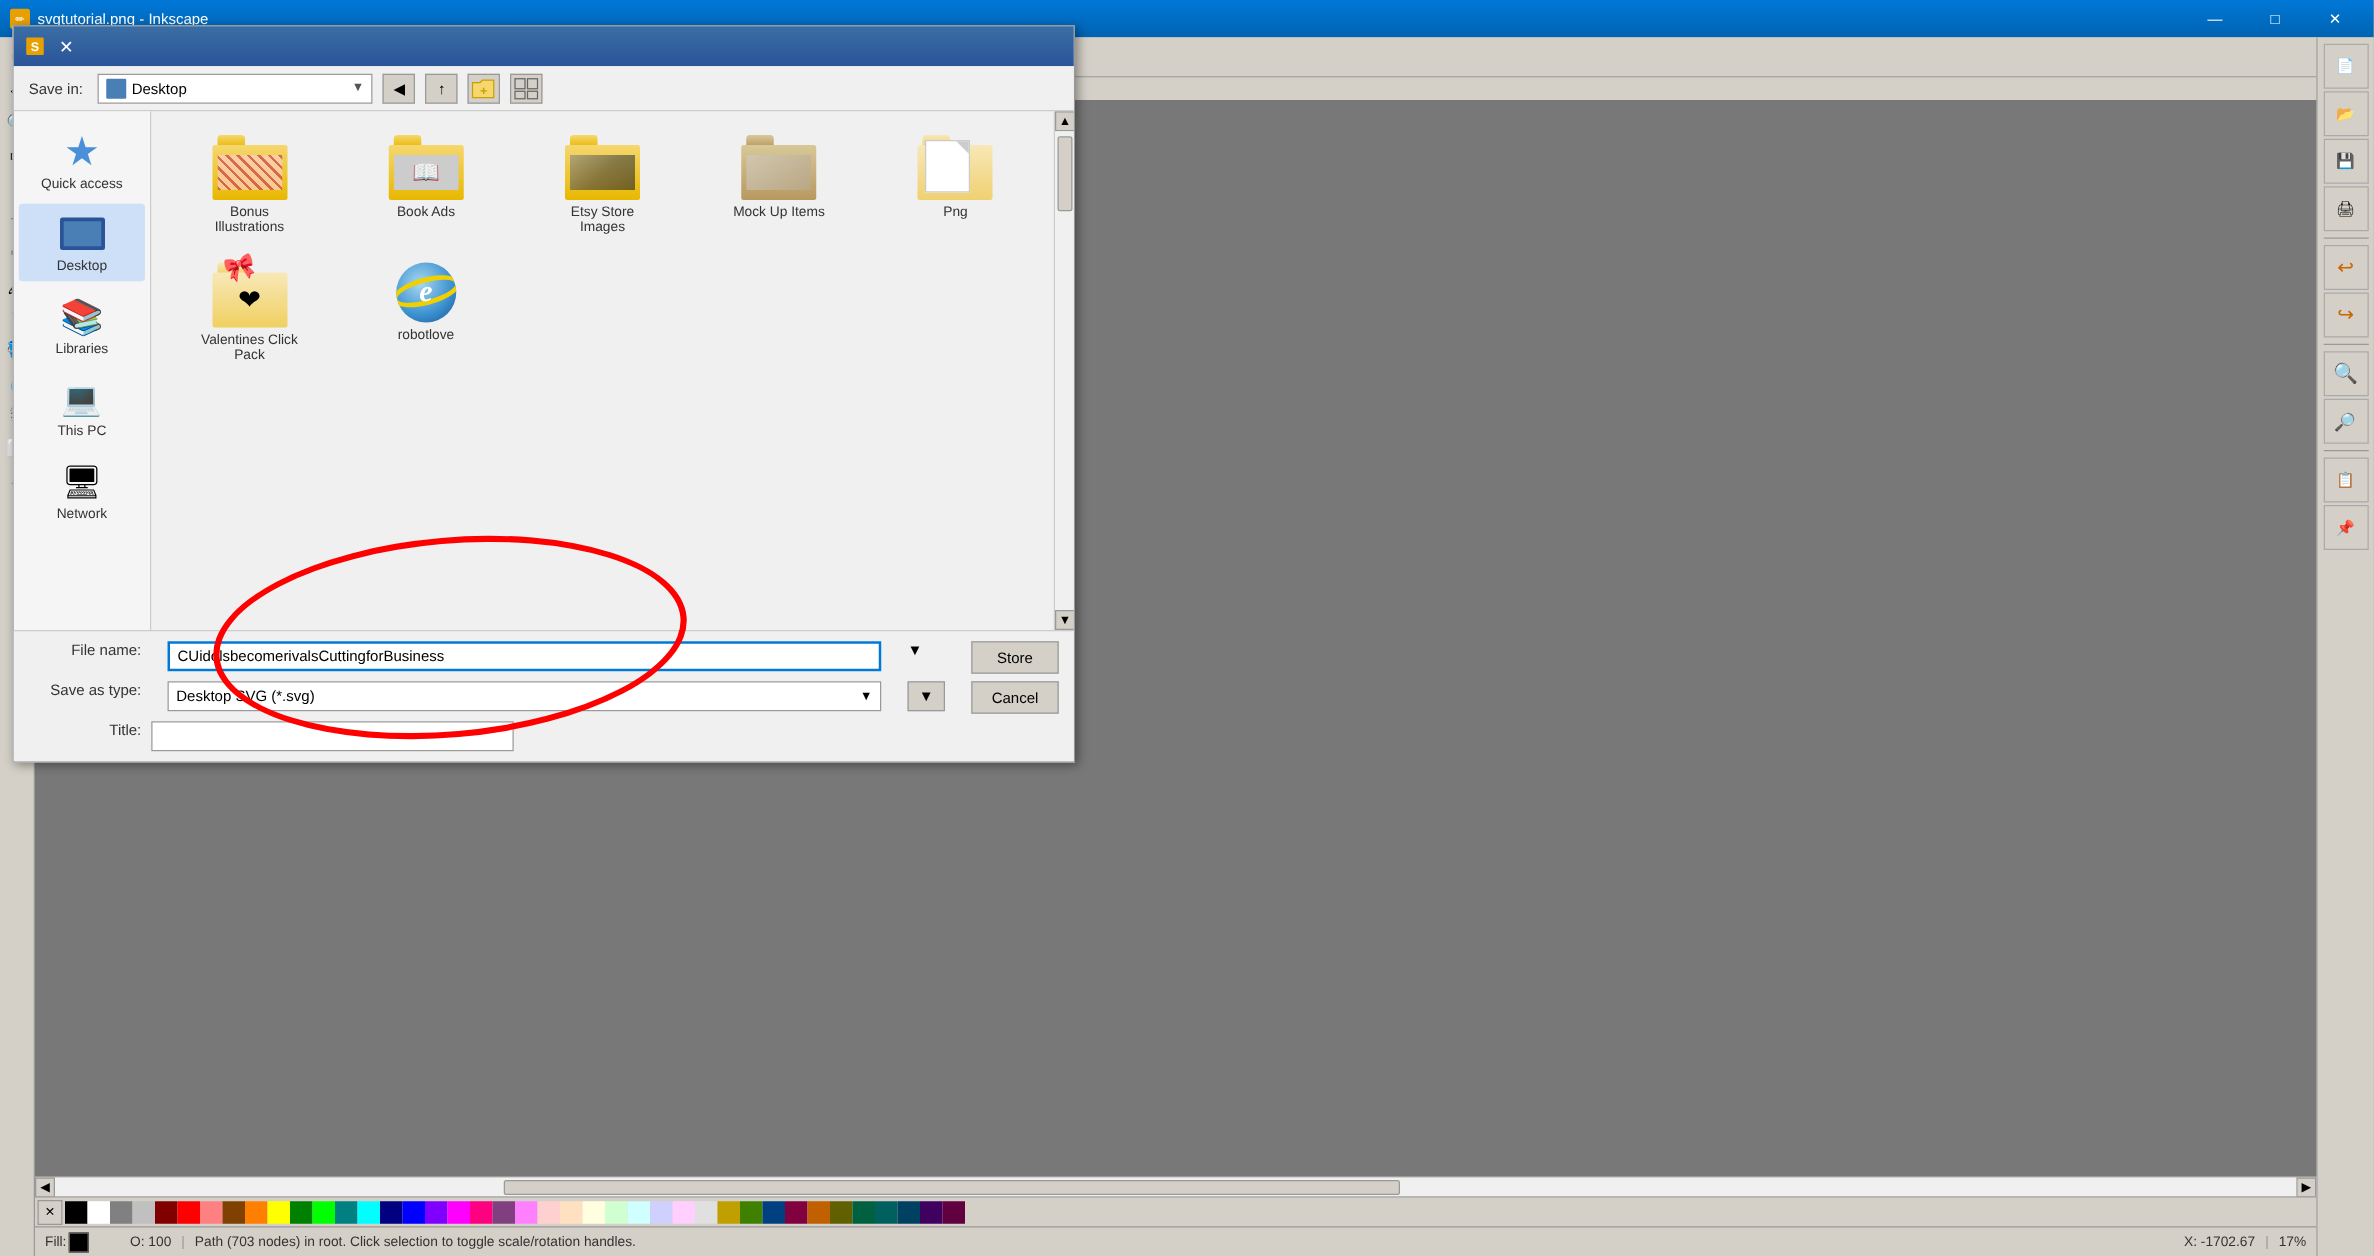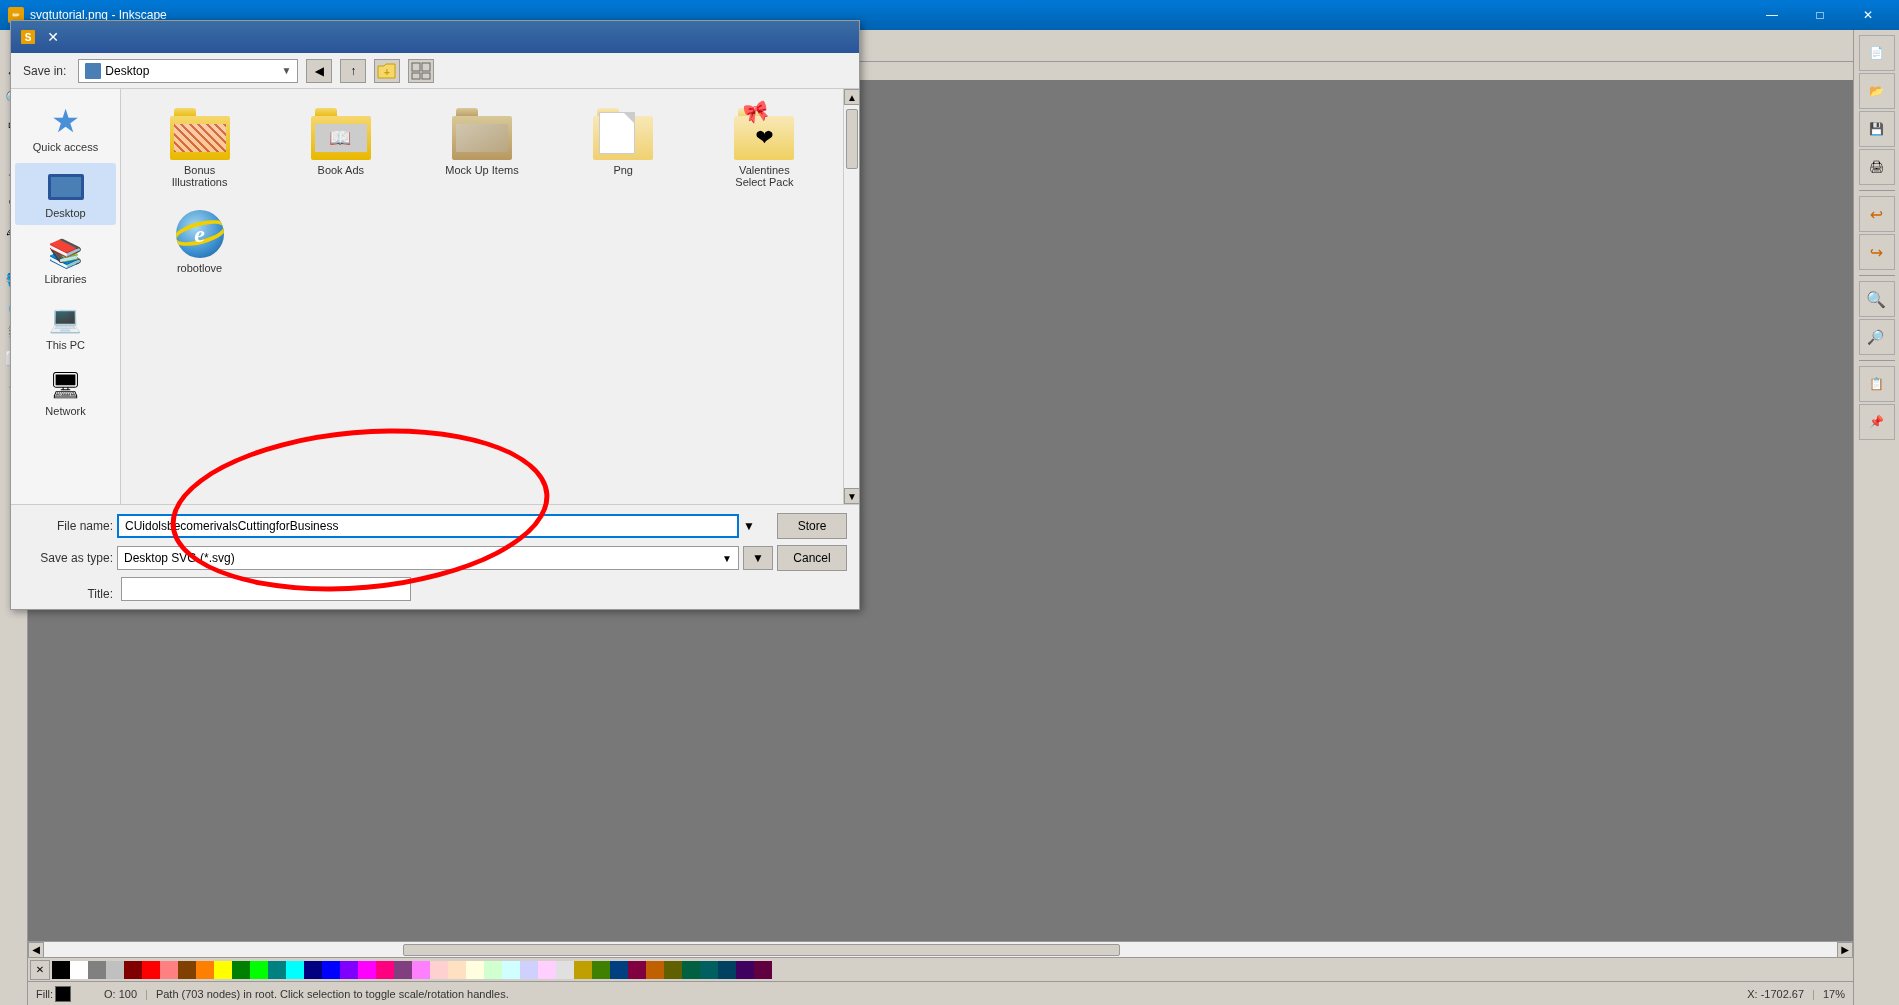--- a/index.html
+++ b/index.html
@@ -408,23 +408,23 @@
 
     
     .dialog-footer {
       background: #f0f0f0;
       border-top: 1px solid #ccc;
       padding: 8px 12px;
     }
 
     .footer-row {
       display: flex;
-      align-items: center;
+      align-items: flex-start;
       margin-bottom: 6px;
-      gap: 4px;
+      gap: 21px;
     }
 
     .footer-label {
       width: 90px;
       font-size: 12px;
       color: #333;
       text-align: right;
     }
 
     .footer-input {
@@ -452,21 +452,21 @@
       width: 70px; height: 26px;
       background: #d4d0c8;
       border: 1px solid #999;
       cursor: pointer;
       font-size: 12px;
       display: flex; align-items: center; justify-content: center;
     }
 
     .footer-title-row {
       display: flex;
-      align-items: flex-end;
+      align-items: flex-start;
       gap: 8px;
     }
 
     .footer-title-input {
       width: 290px;
       height: 24px;
       border: 1px solid #999;
       background: white;
       padding: 0 6px;
       font-size: 12px;
@@ -861,20 +861,31 @@
           <div class="folder-tab"></div>
           <div class="folder-body">
             <div class="folder-img-overlay">
               <div class="book-pattern">📖</div>
             </div>
           </div>
         </div>
         <span class="file-label">Book Ads</span>
       </div>
 
+      <div class="file-item">
+        <div class="folder-icon">
+          <div class="folder-tab"></div>
+          <div class="folder-body">
+            <div class="folder-img-overlay">
+              <div class="etsy-pattern"></div>
+            </div>
+          </div>
+        </div>
+        <span class="file-label">Etsy Store Images</span>
+      </div>
 
 
       <div class="file-item">
         <div class="folder-icon folder-icon-special">
           <div class="folder-tab" style="background:linear-gradient(to bottom,#d8c898,#b89860);"></div>
           <div class="folder-body" style="background:linear-gradient(to bottom,#d8c898,#b89860);">
             <div class="folder-img-overlay">
               <div class="mockup-pattern"></div>
             </div>
           </div>
@@ -899,21 +910,21 @@
         <div class="folder-icon folder-valentines" style="position:relative;">
           <div class="folder-tab" style="background:linear-gradient(to bottom,#f8e8b8,#f0d060);"></div>
           <div class="folder-body" style="background:linear-gradient(to bottom,#f8e8b8,#f0d060);">
             <div class="folder-img-overlay">
               <div class="valentines-overlay">❤</div>
             </div>
           </div>
 
           <div style="position:absolute;top:-8px;left:10px;font-size:20px;z-index:3;transform:rotate(-15deg);">🎀</div>
         </div>
-        <span class="file-label">Valentines Select Pack</span>
+        <span class="file-label">Valentines Click Pack</span>
       </div>
 
       <div class="file-item">
         <div>
           <div class="ie-icon">
             <span class="ie-letter">e</span>
             <div class="ie-arc"></div>
           </div>
         </div>
         <span class="file-label">robotlove</span>

